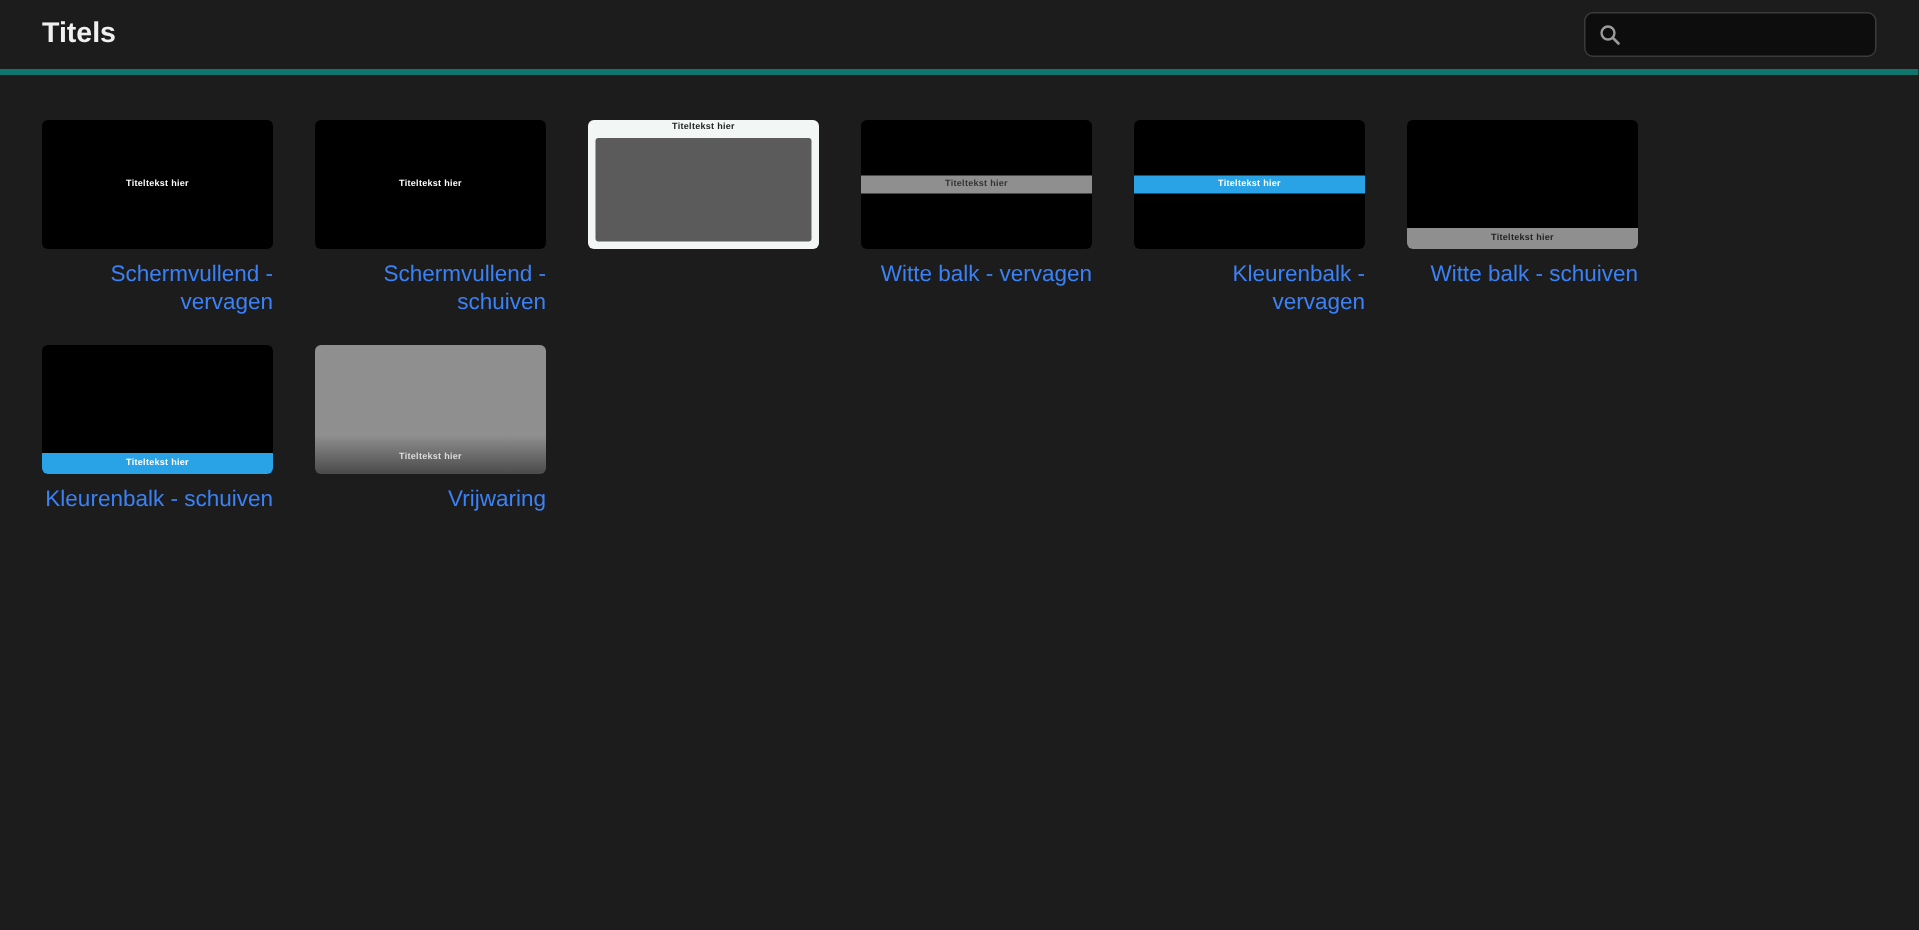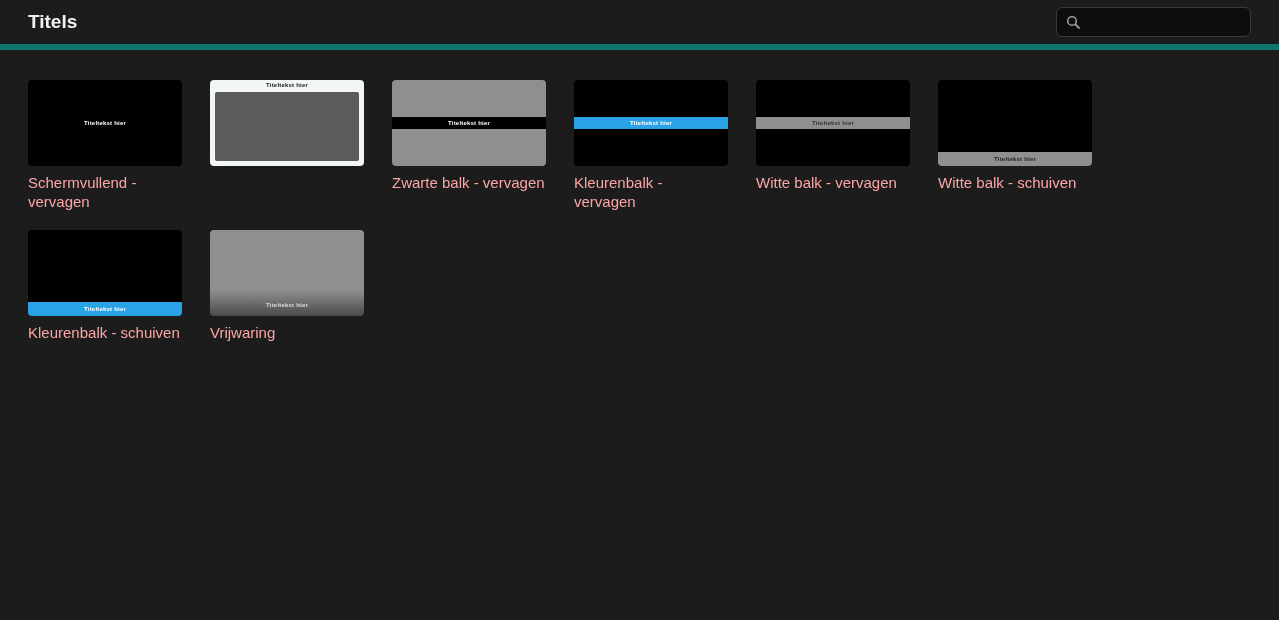--- a/index.html
+++ b/index.html
@@ -9,21 +9,21 @@
       background: #1c1c1c;
       font-family: -apple-system, "Helvetica Neue", Arial, sans-serif;
       color: #e8e8e8;
       overflow: hidden;
       position: relative;
     }
 
     
     .header {
       height: 50px;
-      border-bottom: 6px solid #0f766e;
+      border-bottom: 4px solid #0f766e;
       display: flex;
       align-items: center;
       justify-content: space-between;
       padding: 0 28px 0 28px;
     }
     .page-title {
       font-size: 19px;
       font-weight: 700;
       color: #f0f0f0;
     }
@@ -64,22 +64,22 @@
       border-radius: 4px;
       position: relative;
       overflow: hidden;
       background: #000;
       display: block;
     }
     .item-label {
       margin-top: 8px;
       font-size: 15px;
       line-height: 1.25;
-      text-align: left;
-      color: #fca5a5;
+      text-align: right;
+      color: #3b82f6;
       font-weight: 400;
     }
 
     
     
     .ph {
       position: absolute;
       left: 0; right: 0;
       text-align: center;
       font-size: 6px;
@@ -187,47 +187,46 @@
 </div>
 
 <div class="grid" id="titles-grid">
     <div class="title-item">
       <div class="thumb t-full-fade">
         <div class="ph">Titeltekst hier</div>
       </div>
       <div class="item-label">Schermvullend - vervagen</div>
     </div>
     <div class="title-item">
+      <div class="thumb t-full-slide">
+        <div class="ph">Titeltekst hier</div>
+      </div>
+      <div class="item-label">Schermvullend - schuiven</div>
+    </div>
+    <div class="title-item">
       <div class="thumb t-scale-top">
         <div class="inner"></div>
         <div class="ph">Titeltekst hier</div>
       </div>
     </div>
     <div class="title-item">
-      <div class="thumb t-blackbar-fade">
-        <div class="bar"></div>
-        <div class="ph">Titeltekst hier</div>
-      </div>
-      <div class="item-label">Zwarte balk - vervagen</div>
+      <div class="thumb t-whitebar-fade">
+        <div class="bar"></div>
+        <div class="ph">Titeltekst hier</div>
+      </div>
+      <div class="item-label">Witte balk - vervagen</div>
     </div>
     <div class="title-item">
       <div class="thumb t-colorbar-fade">
         <div class="bar"></div>
         <div class="ph">Titeltekst hier</div>
       </div>
       <div class="item-label">Kleurenbalk - vervagen</div>
     </div>
     <div class="title-item">
-      <div class="thumb t-whitebar-fade">
-        <div class="bar"></div>
-        <div class="ph">Titeltekst hier</div>
-      </div>
-      <div class="item-label">Witte balk - vervagen</div>
-    </div>
-    <div class="title-item">
       <div class="thumb t-whitebar-slide">
         <div class="bar"></div>
         <div class="ph">Titeltekst hier</div>
       </div>
       <div class="item-label">Witte balk - schuiven</div>
     </div>
     <div class="title-item">
       <div class="thumb t-colorbar-slide">
         <div class="bar"></div>
         <div class="ph">Titeltekst hier</div>

